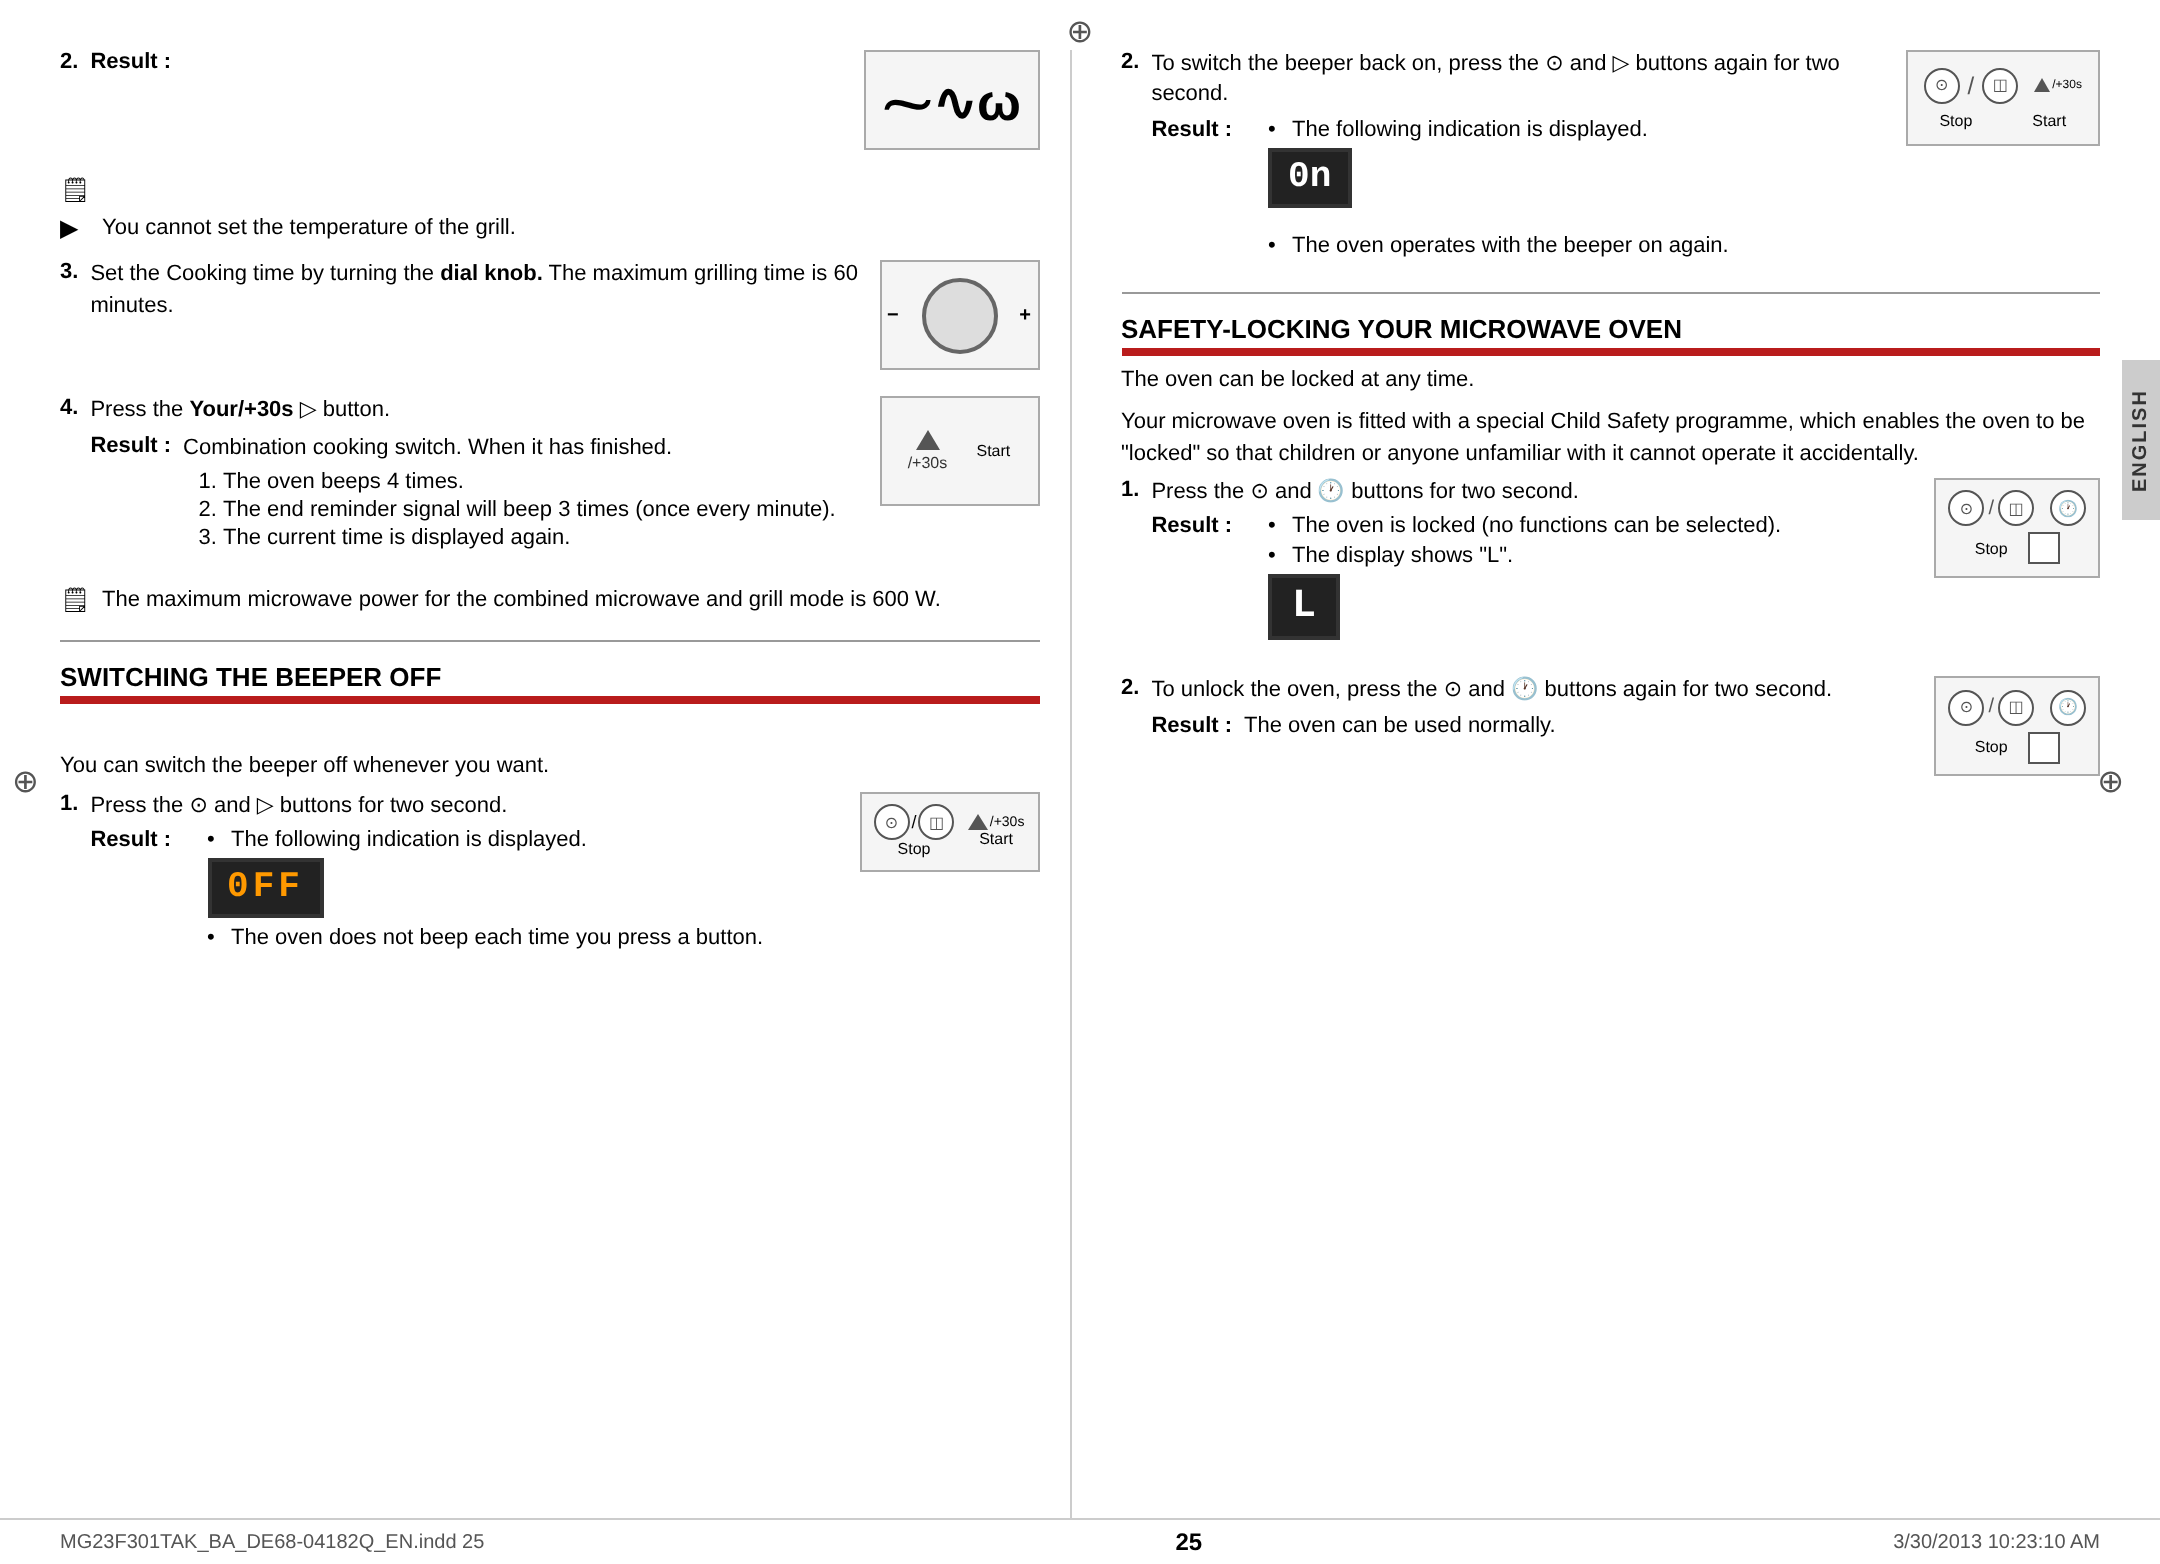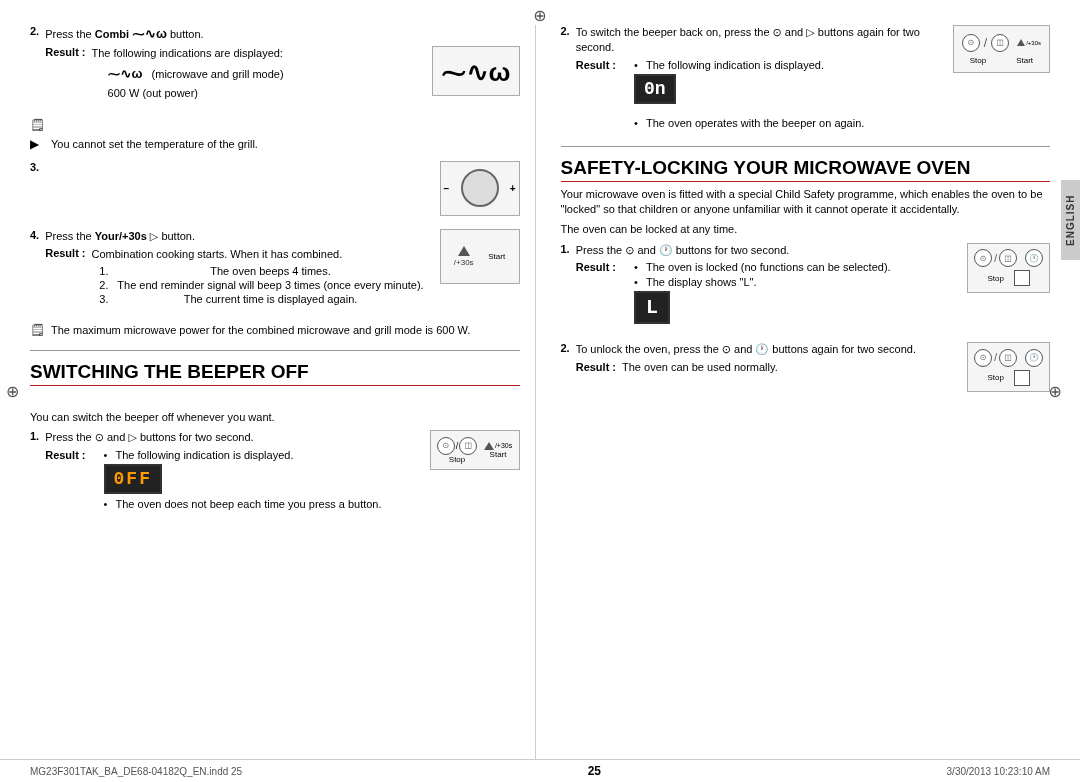--- a/index.html
+++ b/index.html
@@ -233,24 +233,24 @@
       justify-content: space-around;
       padding: 4px 8px;
       gap: 4px;
       background: #f5f5f5;
       min-width: 80px;
       min-height: 55px;
     }
 
     
     .section-header {
-      font-size: 19px;
+      font-size: 13px;
       font-weight: bold;
       margin: 10px 0 5px 0;
-      border-bottom: 1px solid #b91c1c;
+      border-bottom: 4px solid #b91c1c;
       padding-bottom: 2px;
       text-transform: uppercase;
     }
 
     .note-block {
       display: flex;
       gap: 5px;
       margin-bottom: 5px;
       align-items: flex-start;
     }
@@ -267,21 +267,20 @@
     }
 
     
     ol.inner-list {
       margin-left: 20px;
       margin-bottom: 4px;
     }
 
     ol.inner-list li {
       margin-bottom: 2px;
-      text-align: center;
     }
 
     
     .page-footer {
       display: flex;
       justify-content: space-between;
       align-items: center;
       padding: 4px 30px;
       border-top: 1px solid #ccc;
       font-size: 10px;
@@ -423,34 +422,28 @@
     <span>ENGLISH</span>
   </div>
 
   <div class="main-content">
 
     <div class="left-col">
 
       <div class="step-block">
         <span class="step-num">2.</span>
         <div class="step-content">
-          <p>Press the <strong>Combi</strong> <span style="font-size:13px; font-weight:bold;">⁓∿ω</span> button.</p>
 
           <div style="float:right; margin-left:8px; margin-bottom:5px;">
             <div class="combi-icon-box">
               <span style="font-size:26px; font-weight:bold; font-family:'Arial';">⁓∿ω</span>
             </div>
           </div>
           <div class="result-row">
             <span class="result-label">Result :</span>
-            <div class="result-content">
-              <p>The following indications are displayed:</p>
-              <p class="indent"><span style="font-size:13px; font-weight:bold;">⁓∿ω</span> &nbsp; <span>(microwave and grill mode)</span></p>
-              <p class="indent">600 W    (out power)</p>
-            </div>
           </div>
           <div style="clear:both;"></div>
         </div>
       </div>
 
       <div class="note-block">
         <span style="min-width:16px; font-size:12px;">🗒</span>
       </div>
 
       <div class="note-block">
@@ -462,20 +455,21 @@
         <span class="step-num">3.</span>
         <div class="step-content clearfix">
 
           <div class="float-right-panel">
             <div class="dial-box">
               <span class="dial-minus">−</span>
               <div class="dial-knob"></div>
               <span class="dial-plus">+</span>
             </div>
           </div>
+          <p>Set the Cooking time by turning the <strong>dial knob.</strong> The maximum grilling time is 60 minutes.</p>
         </div>
       </div>
 
       <div class="step-block">
         <span class="step-num">4.</span>
         <div class="step-content clearfix">
 
           <div class="float-right-panel">
             <div class="start-panel">
               <div class="btn-panel-item">
@@ -484,21 +478,21 @@
               </div>
               <div style="font-size:8px; text-align:center;">
                 <div>Start</div>
               </div>
             </div>
           </div>
           <p>Press the <strong>Your/+30s</strong> <span style="font-size:11px;">▷</span> button.</p>
           <div class="result-row">
             <span class="result-label">Result :</span>
             <div class="result-content">
-              <p>Combination cooking starts. When it has combined.</p>
+              <p>Combination cooking switch. When it has finished.</p>
               <ol class="inner-list">
                 <li>The oven beeps 4 times.</li>
                 <li>The end reminder signal will beep 3 times (once every minute).</li>
                 <li>The current time is displayed again.</li>
               </ol>
             </div>
           </div>
         </div>
       </div>
 
@@ -603,22 +597,22 @@
                 <span>The oven operates with the beeper on again.</span>
               </div>
             </div>
           </div>
         </div>
       </div>
 
       <hr class="sep-line">
 
       <div class="section-header">SAFETY-LOCKING YOUR MICROWAVE OVEN</div>
+      <p style="margin-bottom:6px;">The oven can be locked at any time.</p>
       <p style="margin-bottom:4px; line-height:1.4;">Your microwave oven is fitted with a special Child Safety programme, which enables the oven to be "locked" so that children or anyone unfamiliar with it cannot operate it accidentally.</p>
-      <p style="margin-bottom:6px;">The oven can be locked at any time.</p>
 
       <div class="step-block">
         <span class="step-num">1.</span>
         <div class="step-content clearfix">
 
           <div style="float:right; margin-left:8px; margin-bottom:5px; border:1px solid #aaa; padding:4px 6px; background:#f5f5f5; min-width:80px; min-height:50px; display:flex; flex-direction:column; align-items:center; justify-content:center; gap:3px;">
             <div style="display:flex; align-items:center; gap:2px;">
               <div class="btn-circle-small" style="font-size:8px;">⊙</div>
               <span style="font-size:10px; color:#555;">/</span>
               <div class="btn-circle-small" style="font-size:8px;">◫</div>

